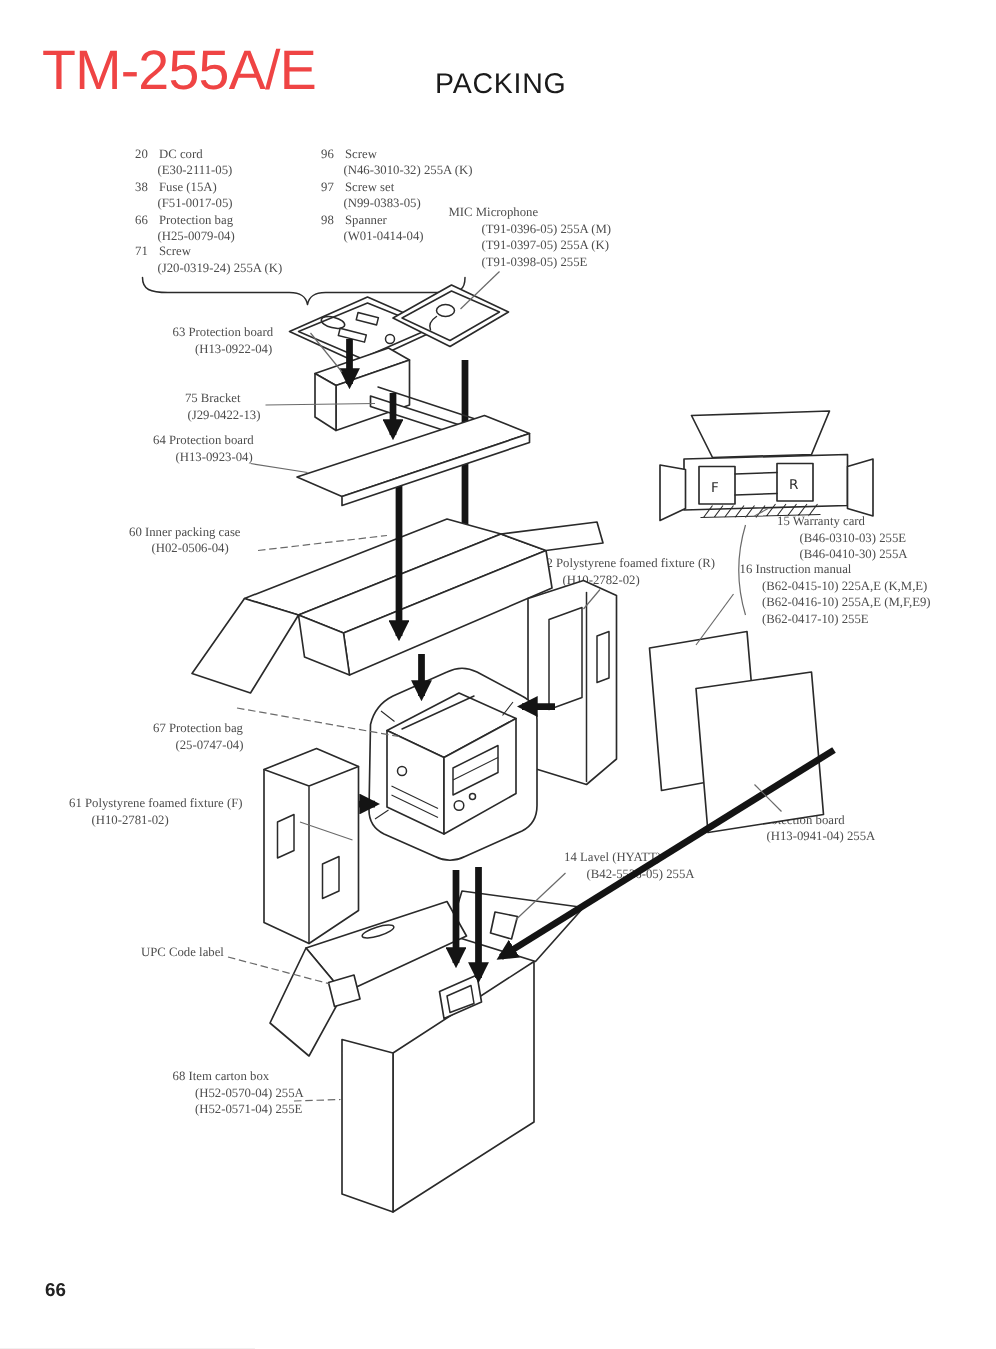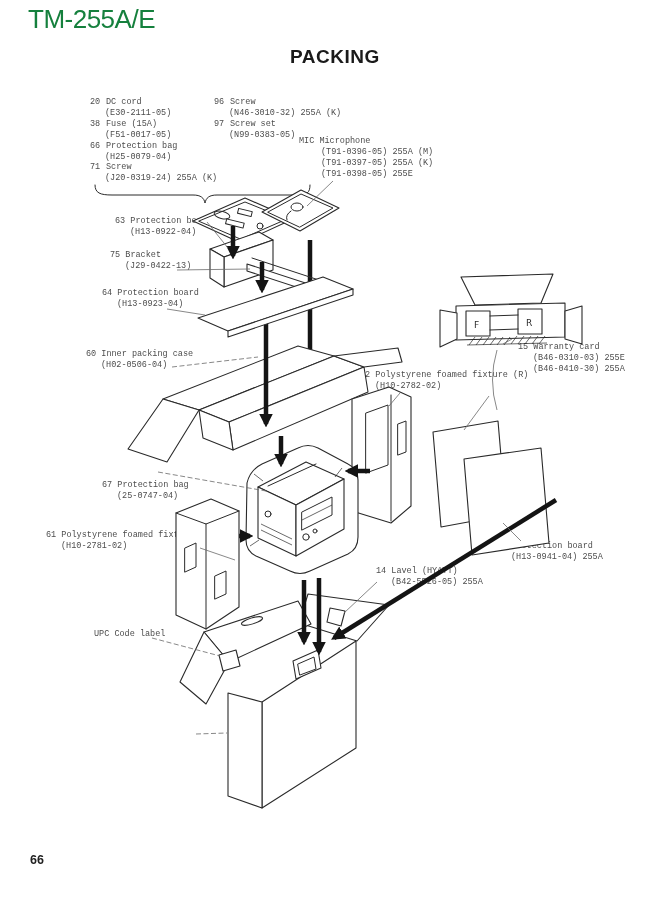--- a/index.html
+++ b/index.html
@@ -2,45 +2,45 @@
 <html><head>
 <meta charset="utf-8">
 <style>
   html,body{margin:0;padding:0;background:#e8e8e8;}
   .page{
     position:relative;width:664px;height:899px;background:#ffffff;
     font-family:"Liberation Sans","DejaVu Sans",sans-serif;color:#2b2b2b;
     overflow:hidden;margin:0 auto;
   }
   .doc-title{
-    position:absolute;left:28px;top:4px;font-size:26px;font-weight:500;
-    letter-spacing:-0.5px;color:#15803d;
+    position:absolute;left:28px;top:26px;font-size:37px;font-weight:500;
+    letter-spacing:-0.5px;color:#ef4444;
   }
   .doc-heading{
-    position:absolute;left:290px;top:46px;font-size:19px;font-weight:700;
+    position:absolute;left:290px;top:46px;font-size:19px;font-weight:400;
     letter-spacing:0.5px;color:#1a1a1a;
   }
   .page-number{
     position:absolute;left:30px;top:853px;font-size:12.5px;font-weight:700;color:#222;
   }
   
   .pl,.callout{
     position:absolute;font-size:8.5px;line-height:10.9px;color:#4d4d4d;
-    white-space:nowrap;font-family:Liberation Mono, monospace;
+    white-space:nowrap;font-family:Liberation Serif, serif;
   }
   .pl .code{padding-left:15px;}
   .pl .num{display:inline-block;min-width:13px;}
   .pl .nm{margin-left:3px;}
   .pl-col1{left:90px;top:97px;}
   .pl-col2{left:178px;top:97px;margin-left:36px;}
   .callout .ind{padding-left:15px;}
   .co-mic .ind{padding-left:22px;}
   .co-mic{left:299px;top:136px;}
   .co-63{left:115px;top:216px;}
-  .co-75{left:110px;top:250px;}
+  .co-75{left:110px;top:260px;text-align:center;}
   .co-64{left:102px;top:288px;}
   .co-60{left:86px;top:349px;}
   .co-62{left:360px;top:370px;}
   .co-15{left:498px;top:342px;margin-left:20px;}
   .co-16{left:493px;top:374px;}
   .co-67{left:102px;top:460px;margin-top:20px;}
   .co-61{left:46px;top:530px;}
   .co-65{left:496px;top:541px;}
   .co-14{left:376px;top:566px;}
   .co-upc{left:94px;top:629px;}
@@ -83,20 +83,24 @@
   </div>
   <div class="pl pl-col2">
     <div class="ple">
       <div><span class="num">96</span><span class="nm">Screw</span></div>
       <div class="code">(N46-3010-32) 255A (K)</div>
     </div>
     <div class="ple">
       <div><span class="num">97</span><span class="nm">Screw set</span></div>
       <div class="code">(N99-0383-05)</div>
     </div>
+    <div class="ple">
+      <div><span class="num">98</span><span class="nm">Spanner</span></div>
+      <div class="code">(W01-0414-04)</div>
+    </div>
   </div>
 
   <div class="callout co-mic">
     <div>MIC Microphone</div>
     <div class="ind">(T91-0396-05) 255A (M)</div>
     <div class="ind">(T91-0397-05) 255A (K)</div>
     <div class="ind">(T91-0398-05) 255E</div>
   </div>
   <div class="callout co-63">
     <div>63 Protection board</div>
@@ -116,38 +120,49 @@
   </div>
   <div class="callout co-62">
     <div>62 Polystyrene foamed fixture (R)</div>
     <div class="ind">(H10-2782-02)</div>
   </div>
   <div class="callout co-15">
     <div>15 Warranty card</div>
     <div class="ind">(B46-0310-03) 255E</div>
     <div class="ind">(B46-0410-30) 255A</div>
   </div>
+  <div class="callout co-16">
+    <div>16 Instruction manual</div>
+    <div class="ind">(B62-0415-10) 225A,E (K,M,E)</div>
+    <div class="ind">(B62-0416-10) 255A,E (M,F,E9)</div>
+    <div class="ind">(B62-0417-10) 255E</div>
+  </div>
   <div class="callout co-67">
     <div>67 Protection bag</div>
     <div class="ind">(25-0747-04)</div>
   </div>
   <div class="callout co-61">
     <div>61 Polystyrene foamed fixture (F)</div>
     <div class="ind">(H10-2781-02)</div>
   </div>
   <div class="callout co-65">
     <div>65 Protection board</div>
     <div class="ind">(H13-0941-04) 255A</div>
   </div>
   <div class="callout co-14">
     <div>14 Lavel (HYATT)</div>
     <div class="ind">(B42-5526-05) 255A</div>
   </div>
   <div class="callout co-upc">
     <div>UPC Code label</div>
+  </div>
+  <div class="callout co-68">
+    <div>68 Item carton box</div>
+    <div class="ind">(H52-0570-04) 255A</div>
+    <div class="ind">(H52-0571-04) 255E</div>
   </div>
 
   <svg class="diagram" width="664" height="899" viewBox="0 0 664 899">
     <defs>
       <marker id="ah" viewBox="0 0 10 10" refX="7.5" refY="5" markerWidth="3.1" markerHeight="3.1" orient="auto-start-reverse">
         <path d="M0,0 L10,5 L0,10 z" fill="#141414"></path>
       </marker>
     </defs>
 
     <path class="ln" d="M95,185 C95,193 100,195 112,195 L193,195 C201,195 204,198 205,203 C206,198 209,195 217,195 L296,195 C307,195 310,193 310,185" fill="none"></path>

